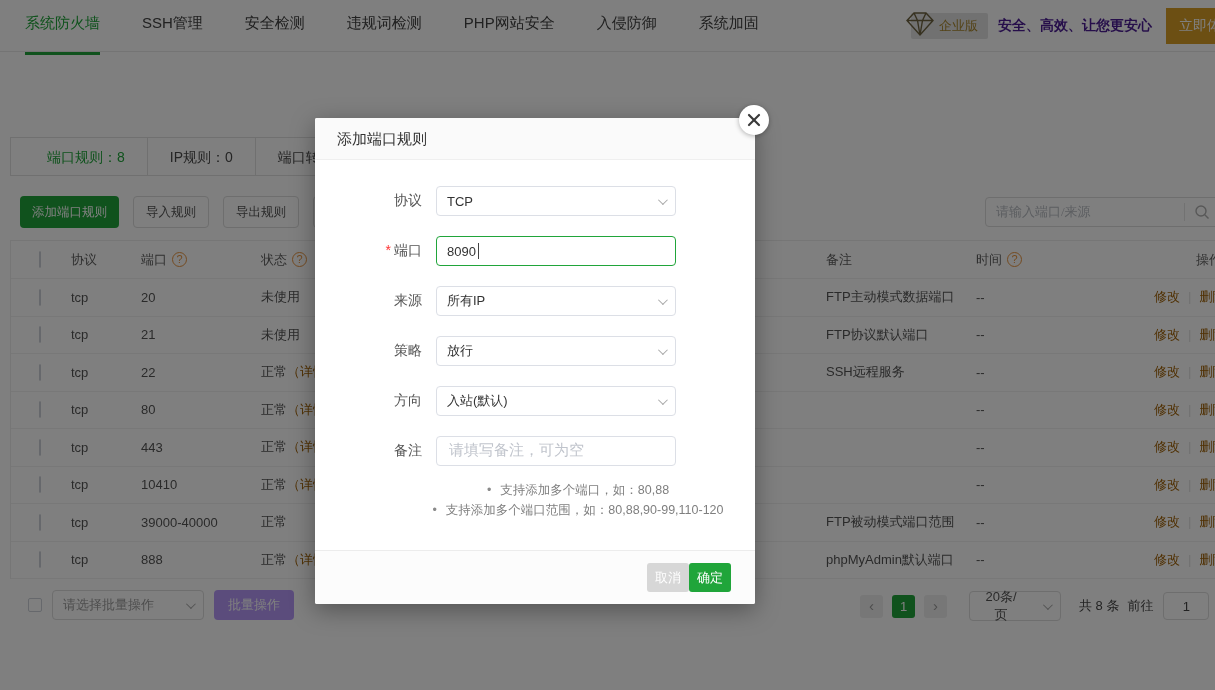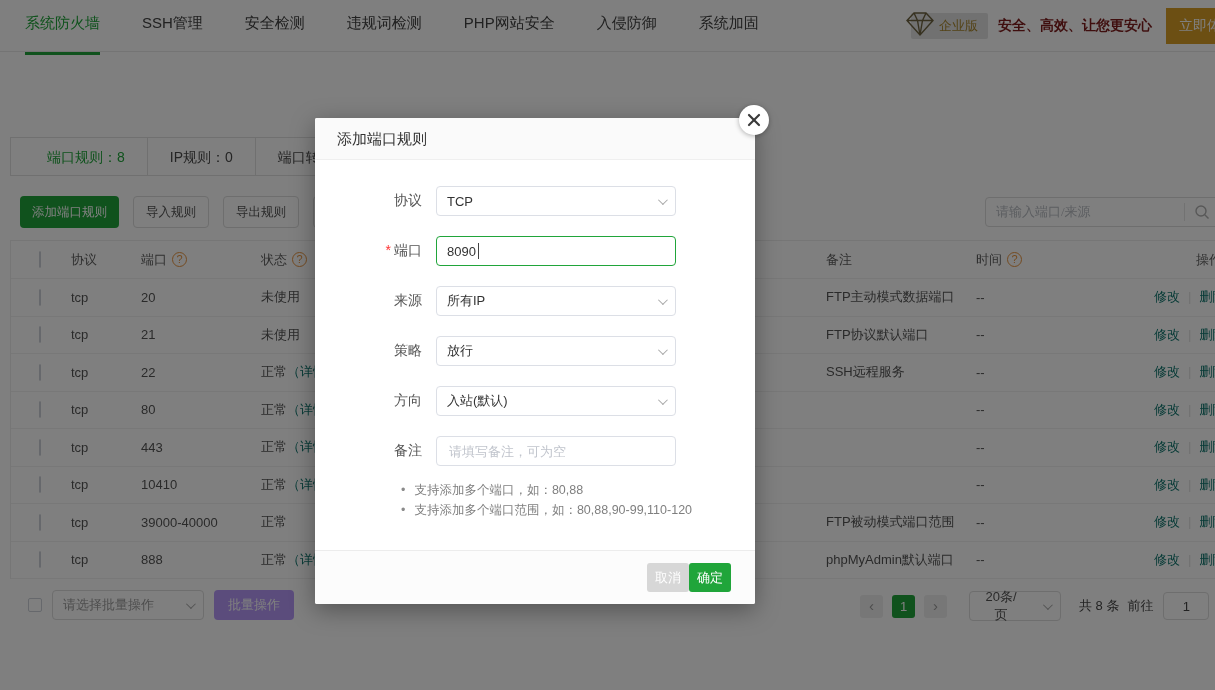--- a/index.html
+++ b/index.html
@@ -13,21 +13,21 @@
   .page { position:absolute; inset:0; background:#fff; }
 
   .topnav { position:absolute; top:0; left:0; width:100%; height:52px;
     background:#fff; border-bottom:1px solid #e9e9e9; display:flex; align-items:center; padding-left:25px; }
   .nav-item { font-size:15px; color:#424242; margin-right:42px; height:58px; line-height:51px; cursor:pointer; white-space:nowrap; }
   .nav-item.active { color:#20a53a; border-bottom:3px solid #20a53a; }
 
   .promo { position:absolute; right:-33px; top:0; height:52px; display:flex; align-items:center; }
   .gem-icon { position:relative; z-index:2; margin-right:-24px; }
   .promo-badge { background:#e2e2e2; color:#a8862e; font-size:13px; padding:4px 10px 4px 28px; border-radius:2px; }
-  .promo-slogan { color:#7f1d1d; font-size:14px; font-weight:bold; margin:0 14px 0 10px; white-space:nowrap; }
+  .promo-slogan { color:#4c1d95; font-size:14px; font-weight:bold; margin:0 14px 0 10px; white-space:nowrap; }
   .promo-cta { background:#d99f26; color:#fff; font-size:14px; padding:9px 13px; border:none; white-space:nowrap; cursor:pointer; }
 
   .toolbar { position:absolute; top:84px; left:28px; height:30px; display:flex; align-items:center; font-size:14px; color:#3f3f3f; }
   .switch { width:45px; height:24px; border-radius:12px; position:relative; margin-left:10px; cursor:pointer; }
   .switch.on  { background:#20a53a; }
   .switch.off { background:#d3d9e0; }
   .knob { position:absolute; top:2px; width:20px; height:20px; border-radius:50%; background:#fff; }
   .on  .knob { right:2px; }
   .off .knob { left:2px; }
   .vsep { width:1px; height:26px; background:#dcdcdc; margin:0 22px; }
@@ -55,21 +55,21 @@
 
   .ptable { position:absolute; top:240px; left:10px; width:1205px; font-size:13px; color:#555;
     border-top:1px solid #ececec; border-left:1px solid #ececec; }
   .trow { display:grid; grid-template-columns:50px 70px 120px 565px 150px 150px 100px;
     align-items:center; height:37.5px; border-bottom:1px solid #f0f0f0; }
   .trow.thead { height:38px; color:#5e5e5e; }
   .tcell { padding-left:10px; white-space:nowrap; overflow:visible; }
   .cb { width:14px; height:14px; border:1px solid #ccd1d9; border-radius:2px; background:#fff; margin-left:18px; cursor:pointer; }
   .help { display:inline-block; width:15px; height:15px; border:1px solid #e89540; color:#e89540;
     border-radius:50%; font-size:11px; line-height:13px; text-align:center; margin-left:5px; vertical-align:1px; cursor:pointer; }
-  .link { color:#0f766e; cursor:pointer; }
+  .link { color:#a16207; cursor:pointer; }
   .ops { padding-left:38px; }
   .ops .bar { color:#e0e0e0; margin:0 8px; }
   .op-head { padding-left:80px; }
 
   .bulkbar { position:absolute; top:590px; left:28px; display:flex; align-items:center; }
   .fake-select { height:30px; border:1px solid #dcdcdc; border-radius:4px; background:#fff;
     display:flex; align-items:center; justify-content:space-between; padding:0 10px; font-size:13px; cursor:pointer;gap:21px; }
   .bulk-select { width:152px; margin-left:10px; color:#9b9b9b; }
   .bulk-btn { margin-left:10px; height:30px; padding:0 14px; background:#8b5cf6; opacity:.62; border:none;
     border-radius:4px; color:#fff; font-size:13px; cursor:pointer; }
@@ -96,24 +96,24 @@
     justify-content:center; cursor:pointer; padding:0; }
   .m-body { padding:26px 0 15px 0; }
   .f-row { display:flex; align-items:center; margin-bottom:20px; }
   .f-label { width:121px; text-align:right; padding-right:14px; font-size:14px; color:#555; white-space:nowrap; }
   .req { color:#f33; margin-right:3px; }
   .f-ctl { width:240px; height:30px; border:1px solid #dcdfe6; border-radius:4px; background:#fff;
     display:flex; align-items:center; padding:0 10px; font-size:13px; color:#333; cursor:pointer; }
   .f-ctl.sel { justify-content:space-between; }
   .f-ctl.port { border-color:#20a53a; cursor:text; }
   .caret { display:inline-block; width:1px; height:16px; background:#444; margin-left:2px; }
-  .f-ctl input { border:none; outline:none; width:100%; font-size:13px; color:#333; background:transparent; }
+  .f-ctl input { border:none; outline:none; width:100%; font-size:15px; color:#333; background:transparent;font-family:Liberation Mono, monospace; }
   .f-ctl input::placeholder { color:#c0c4cc; }
   .hints { margin:14px 0 0 86px; padding:0; list-style:none; font-size:12.5px; color:#7f7f7f; }
-  .hints li { line-height:20px; white-space:nowrap; }
+  .hints li { line-height:20px; white-space:nowrap;text-align:center; }
   .hints li::before { content:"•"; margin-right:9px; color:#8a8a8a; }
   .m-foot { margin-top:15px; padding:12px 24px; border-top:1px solid #ececec; background:#fcfcfc;
     display:flex; justify-content:flex-end; border-radius:0 0 2px 2px; }
   .btn-cancel { min-width:42px; height:29px; background:#d7d7d7; border:none; border-radius:3px;
     color:#fff; font-size:13px; cursor:pointer; }
   .btn-ok { min-width:42px; height:29px; background:#20a53a; border:none; border-radius:3px;
     color:#fff; font-size:13px; cursor:pointer; }
 </style>
 </head>
 <body>

